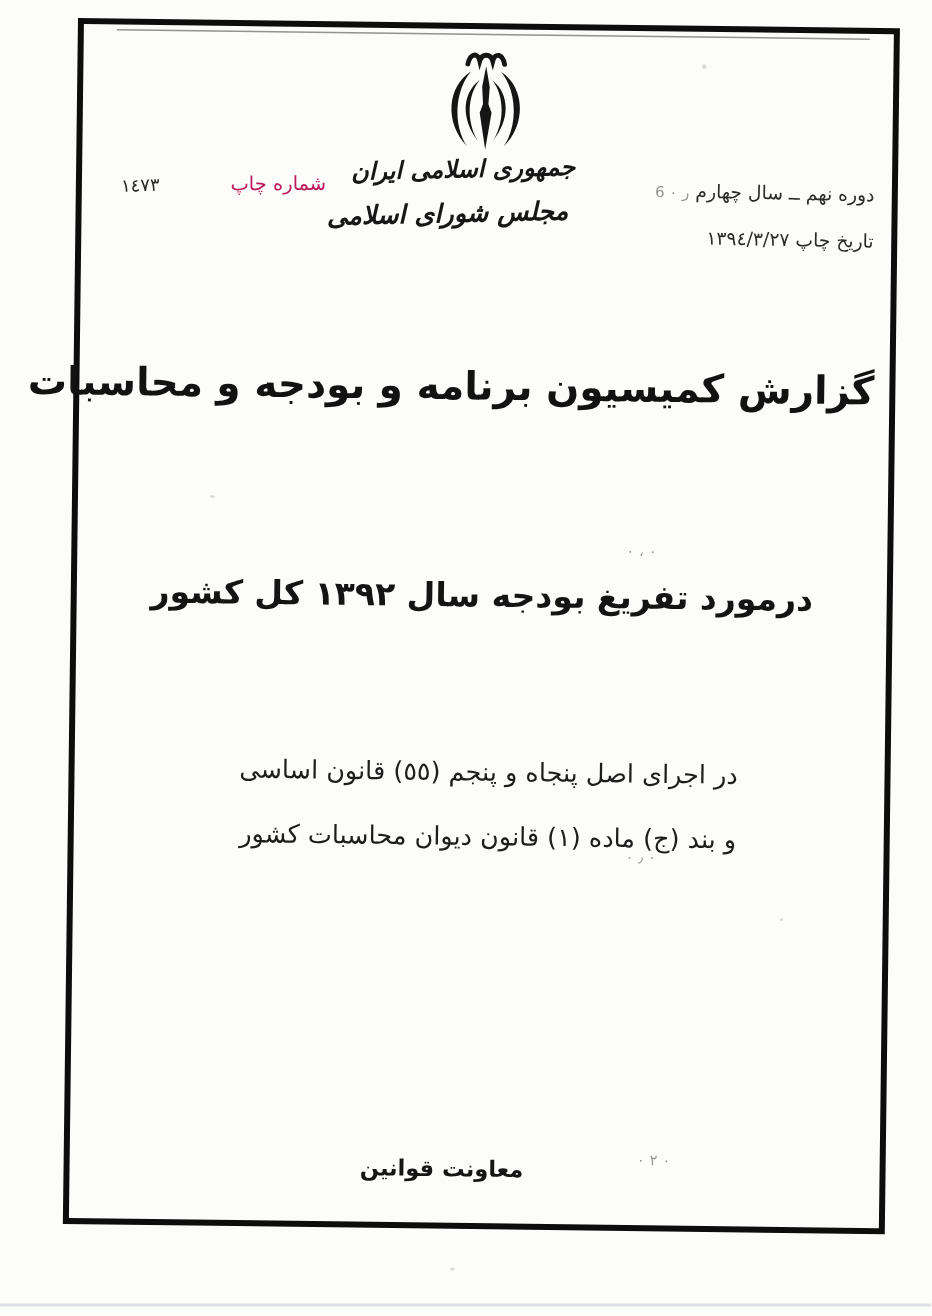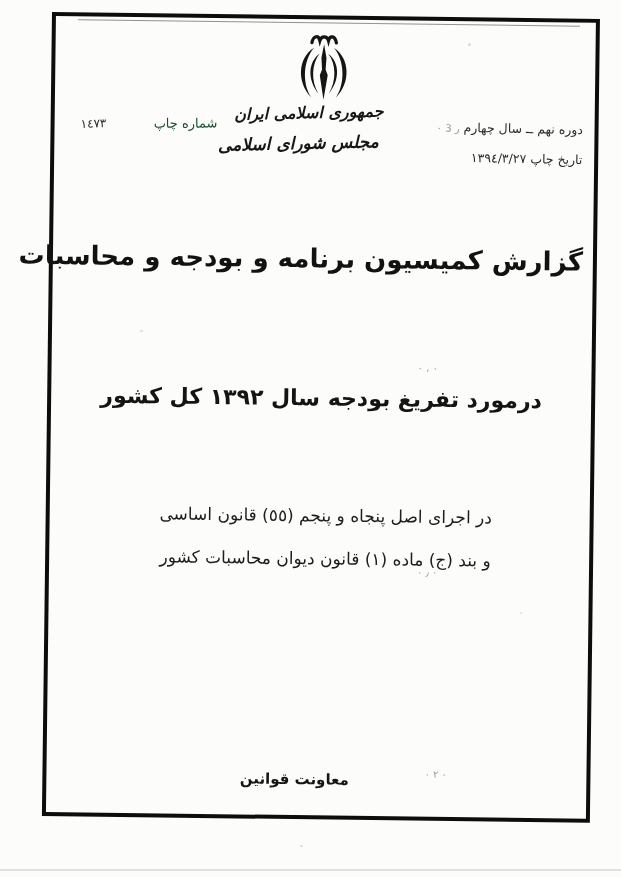--- a/index.html
+++ b/index.html
@@ -29,21 +29,21 @@
   }
 
   .abs{position:absolute;}
   .rtl{direction:rtl;unicode-bidi:embed;}
 
   .print-number{
     left:26px;top:100px;font-size:12px;color:#2a2a2a;
     transform:rotate(-3deg);
   }
   .print-label{
-    left:99px;top:98px;font-size:13px;color:#14532d;
+    left:99px;top:98px;font-size:13px;color:#be185d;
     transform:rotate(-1deg);
   }
   .hdr-right{
     right:12px;top:92px;text-align:right;color:#2b2b2b;
     font-size:12.5px;line-height:29px;white-space:nowrap;
     transform:rotate(0.4deg);
   }
   .hdr-right .noise{opacity:.5;font-size:10px;letter-spacing:2px;}
 
   .emblem{
@@ -100,21 +100,21 @@
 
 <div id="screen">
 
   <div class="sheet">
     <div class="frame-topline"></div>
 
     <div class="abs print-number">۱٤۷۳</div>
     <div class="abs print-label rtl">شماره چاپ</div>
 
     <div class="abs hdr-right rtl">
-      <div><span>دوره نهم ــ سال چهارم</span> <span class="noise">ر 3 ٠</span></div>
+      <div><span>دوره نهم ــ سال چهارم</span> <span class="noise">ر ٠ 6</span></div>
       <div>تاریخ چاپ ۱۳۹٤/۳/۲۷</div>
     </div>
 
     <span class="abs emblem">
       <svg viewBox="0 0 100 100" width="74" height="72" aria-hidden="true">
         <g fill="#151515" stroke="none">
 
           <path d="M33,13 C35,3 42,2 44,10 C46,3 54,3 56,10 C58,2 65,3 67,13" fill="none" stroke="#151515" stroke-width="4.5" stroke-linecap="round"></path>
 
           <path d="M50,15 L53.5,34 L52.5,50 L55.5,58 L50,92 L44.5,58 L47.5,50 L46.5,34 Z"></path>

